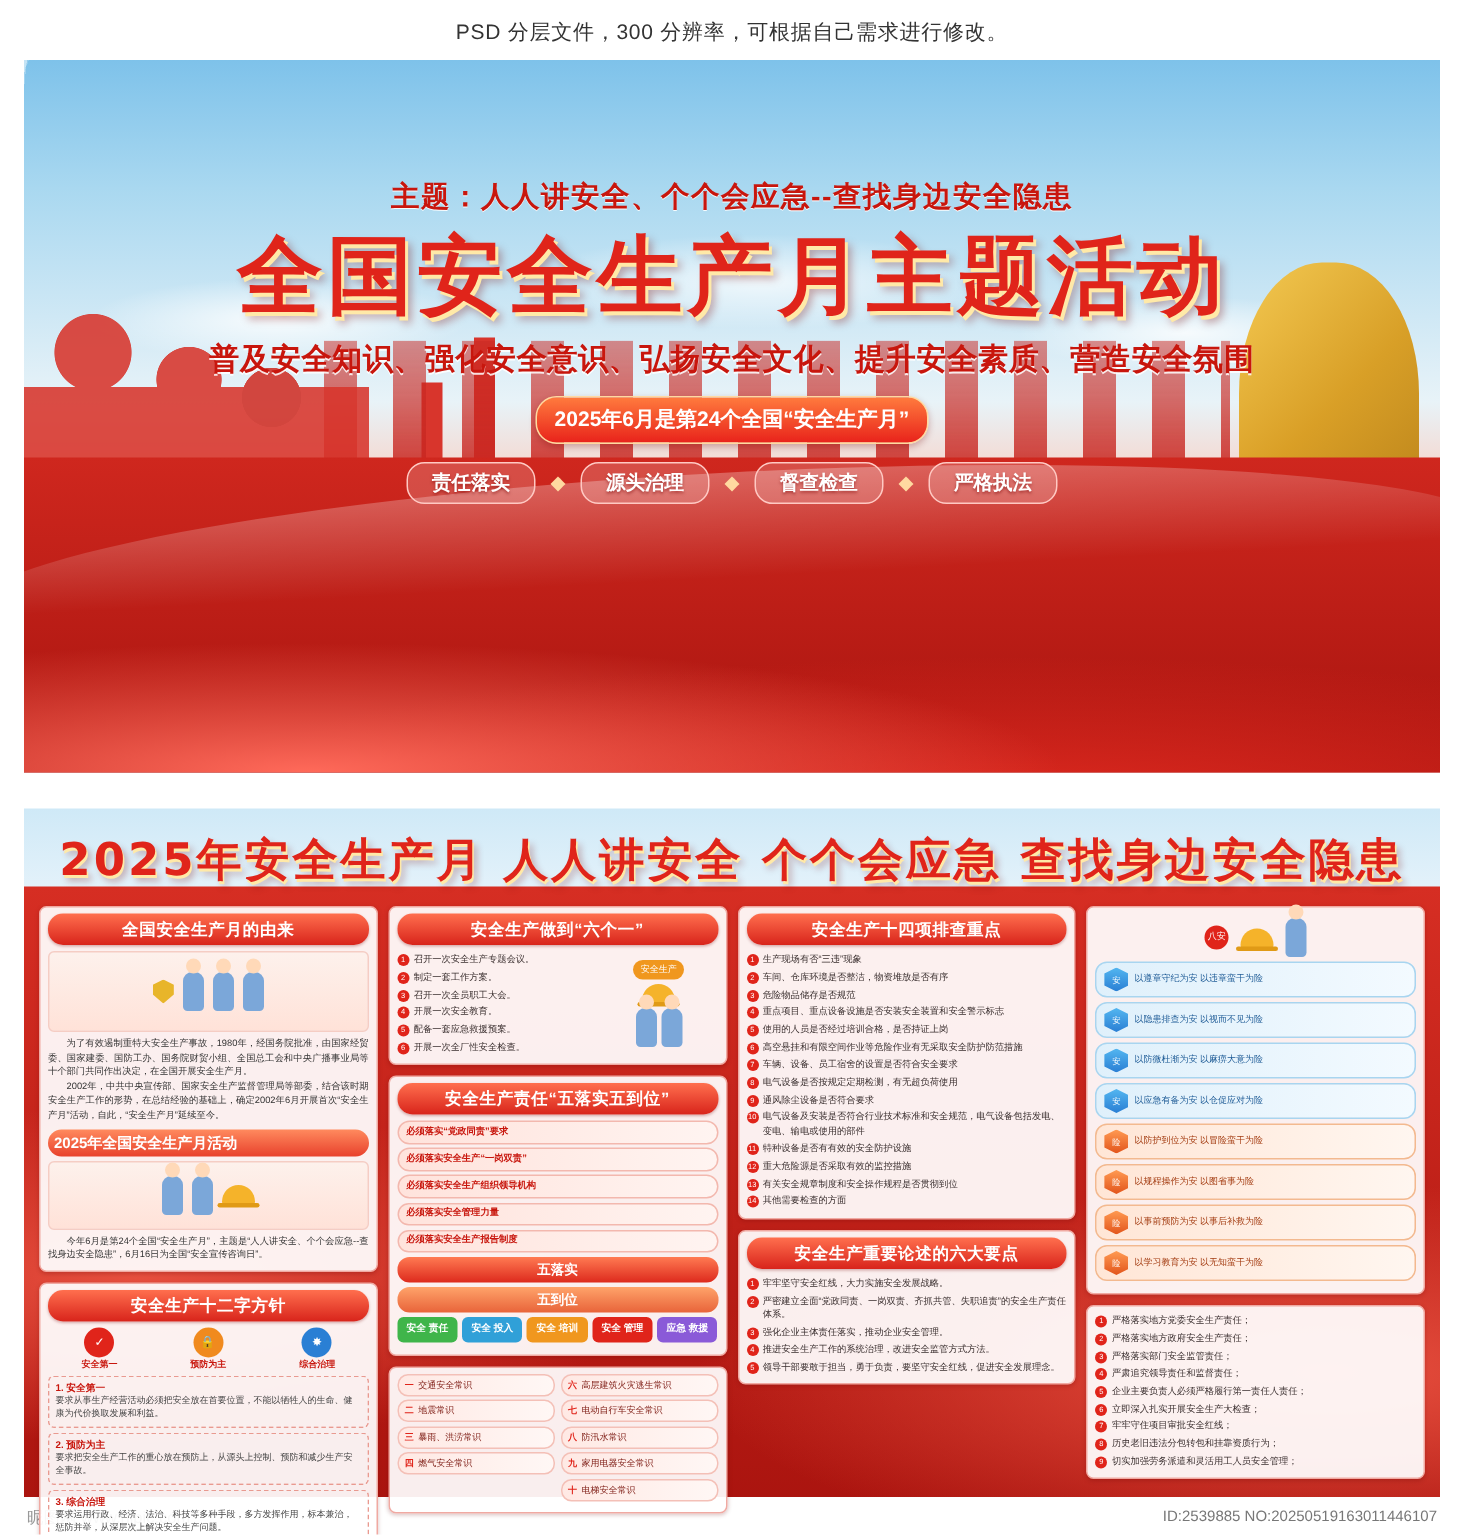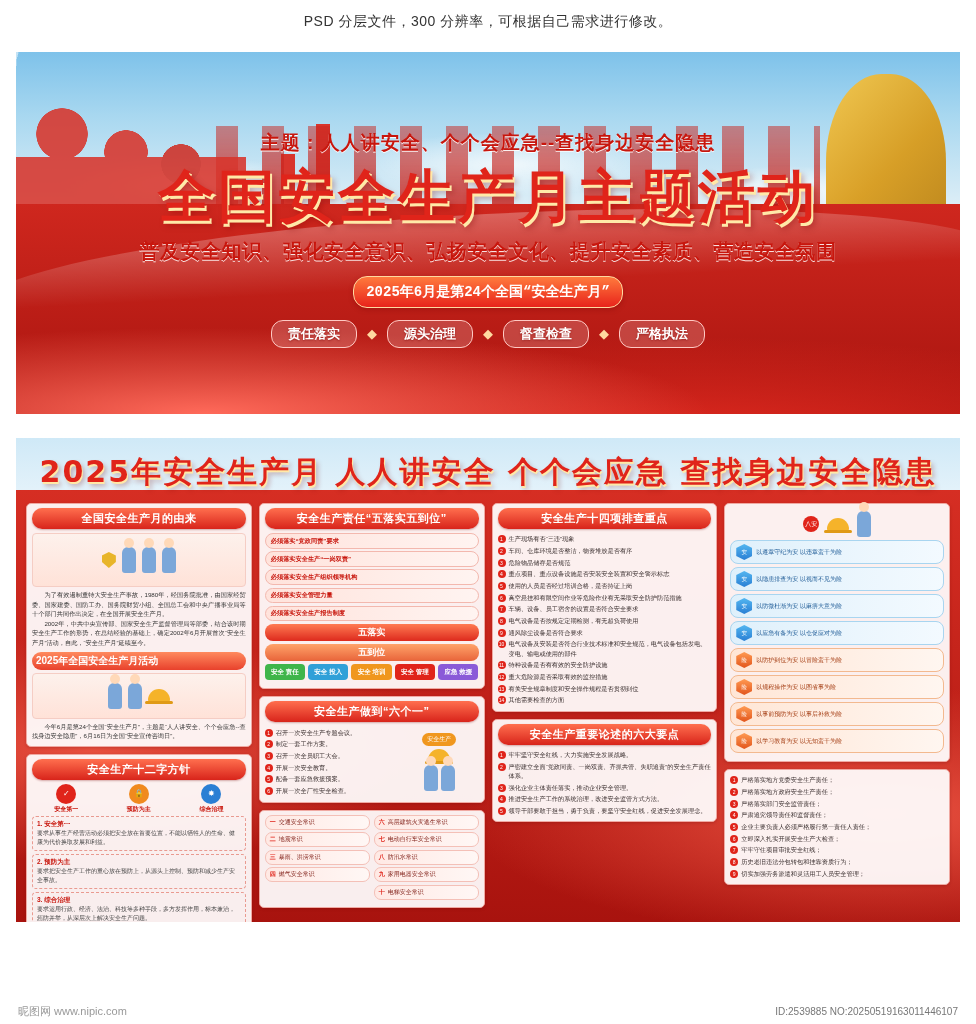--- a/index.html
+++ b/index.html
@@ -14,22 +14,22 @@
     text-align: center;
     font-size: 14px;
     color: #333;
     padding: 13px 0 9px 0;
     letter-spacing: 0.5px;
   }
 
   
   .banner {
     position: relative;
-    margin: 12px 16px;
-    height: 362px;
+    margin: 0 16px;
+    height: 475px;
     overflow: hidden;
     background: linear-gradient(to bottom, #7ec2ea 0%, #a9d8f0 18%, #cfe8f5 36%, #e8f3f8 48%, #f3dcd6 56%, #d8352c 70%, #b81d18 100%);
   }
   .sky-rays {
     position: absolute; left: 0; top: 0; width: 100%; height: 60%;
     background:
       linear-gradient(102deg, rgba(255,255,255,0.55) 0 2px, transparent 2px 60px),
       linear-gradient(96deg, rgba(255,255,255,0.35) 0 2px, transparent 2px 90px),
       linear-gradient(110deg, rgba(255,255,255,0.25) 0 3px, transparent 3px 120px);
     opacity: .7;
@@ -95,21 +95,20 @@
     margin-top: 8px; letter-spacing: .5px;
     text-shadow: 0 1px 0 rgba(255,255,255,.85);
   }
   .b-ribbon {
     display: inline-block; margin-top: 11px;
     background: linear-gradient(to bottom, #ff7a3d, #e8231b);
     color: #fff; font-size: 14px; font-weight: bold;
     padding: 6px 12px; border-radius: 14px;
     border: 1px solid #ffd9a0;
     box-shadow: 0 2px 5px rgba(120,0,0,.3);
-    font-family: Liberation Mono, monospace;
   }
   .b-pills { margin-top: 12px; display: flex; justify-content: center; gap: 10px; }
   .b-pill {
     background: rgba(255,255,255,.18);
     border: 1px solid #ffc9c3;
     color: #fff; font-size: 13px; font-weight: bold;
     padding: 4px 16px; border-radius: 12px;
     text-shadow: 0 1px 2px rgba(120,0,0,.5);
   }
   .b-pill-sep { color:#ffd9a0; font-size: 13px; align-self:center; }
@@ -361,20 +360,60 @@
           <div class="v">要求把安全生产工作的重心放在预防上，从源头上控制、预防和减少生产安全事故。</div>
         </div>
         <div class="kv-box">
           <div class="k">3. 综合治理</div>
           <div class="v">要求运用行政、经济、法治、科技等多种手段，多方发挥作用，标本兼治，惩防并举，从深层次上解决安全生产问题。</div>
         </div>
       </div>
     </div>
 
     <div class="col">
+      <div class="card">
+        <div class="card-title">安全生产做到“六个一”</div>
+        <div style="display:flex;gap:4px;">
+          <ul class="num-list" style="flex:1.25">
+            <li>
+                <span class="num">1</span>
+                <span>召开一次安全生产专题会议。</span>
+              </li>
+            <li>
+                <span class="num">2</span>
+                <span>制定一套工作方案。</span>
+              </li>
+            <li>
+                <span class="num">3</span>
+                <span>召开一次全员职工大会。</span>
+              </li>
+            <li>
+                <span class="num">4</span>
+                <span>开展一次安全教育。</span>
+              </li>
+            <li>
+                <span class="num">5</span>
+                <span>配备一套应急救援预案。</span>
+              </li>
+            <li>
+                <span class="num">6</span>
+                <span>开展一次全厂性安全检查。</span>
+              </li>
+          </ul>
+          <div style="flex:.75;display:flex;flex-direction:column;align-items:center;justify-content:center;gap:3px;">
+            <div style="background:#f0971e;color:#fff;font-size:6px;border-radius:7px;padding:2px 5px;">安全生产</div>
+            <span class="helmet"></span>
+            <div style="display:flex;gap:3px;">
+              <span class="person"></span>
+              <span class="person"></span>
+            </div>
+          </div>
+        </div>
+      </div>
+
       <div class="card">
         <div class="card-title">安全生产责任“五落实五到位”</div>
         <div class="pillrow redtext">必须落实“党政同责”要求</div>
         <div class="pillrow redtext">必须落实安全生产“一岗双责”</div>
         <div class="pillrow redtext">必须落实安全生产组织领导机构</div>
         <div class="pillrow redtext">必须落实安全管理力量</div>
         <div class="pillrow redtext">必须落实安全生产报告制度</div>
         <div class="tinytitle">五落实</div>
         <div class="tinytitle" style="background:linear-gradient(to bottom,#ffa36a,#e8643a)">五到位</div>
         <div class="five-badges">
@@ -385,60 +424,20 @@
           <div class="badge" style="background:#f0971e">安全
 培训</div>
           <div class="badge" style="background:#e0241a">安全
 管理</div>
           <div class="badge" style="background:#8a5ad8">应急
 救援</div>
         </div>
       </div>
 
       <div class="card">
-        <div class="card-title">安全生产做到“六个一”</div>
-        <div style="display:flex;gap:4px;">
-          <ul class="num-list" style="flex:1.25">
-            <li>
-                <span class="num">1</span>
-                <span>召开一次安全生产专题会议。</span>
-              </li>
-            <li>
-                <span class="num">2</span>
-                <span>制定一套工作方案。</span>
-              </li>
-            <li>
-                <span class="num">3</span>
-                <span>召开一次全员职工大会。</span>
-              </li>
-            <li>
-                <span class="num">4</span>
-                <span>开展一次安全教育。</span>
-              </li>
-            <li>
-                <span class="num">5</span>
-                <span>配备一套应急救援预案。</span>
-              </li>
-            <li>
-                <span class="num">6</span>
-                <span>开展一次全厂性安全检查。</span>
-              </li>
-          </ul>
-          <div style="flex:.75;display:flex;flex-direction:column;align-items:center;justify-content:center;gap:3px;">
-            <div style="background:#f0971e;color:#fff;font-size:6px;border-radius:7px;padding:2px 5px;">安全生产</div>
-            <span class="helmet"></span>
-            <div style="display:flex;gap:3px;">
-              <span class="person"></span>
-              <span class="person"></span>
-            </div>
-          </div>
-        </div>
-      </div>
-
-      <div class="card">
         <div class="two-col-list">
           <ul>
             <li>
                 <span class="cn">一</span>
                 <span>交通安全常识</span>
               </li>
             <li>
                 <span class="cn">二</span>
                 <span>地震常识</span>
               </li>

